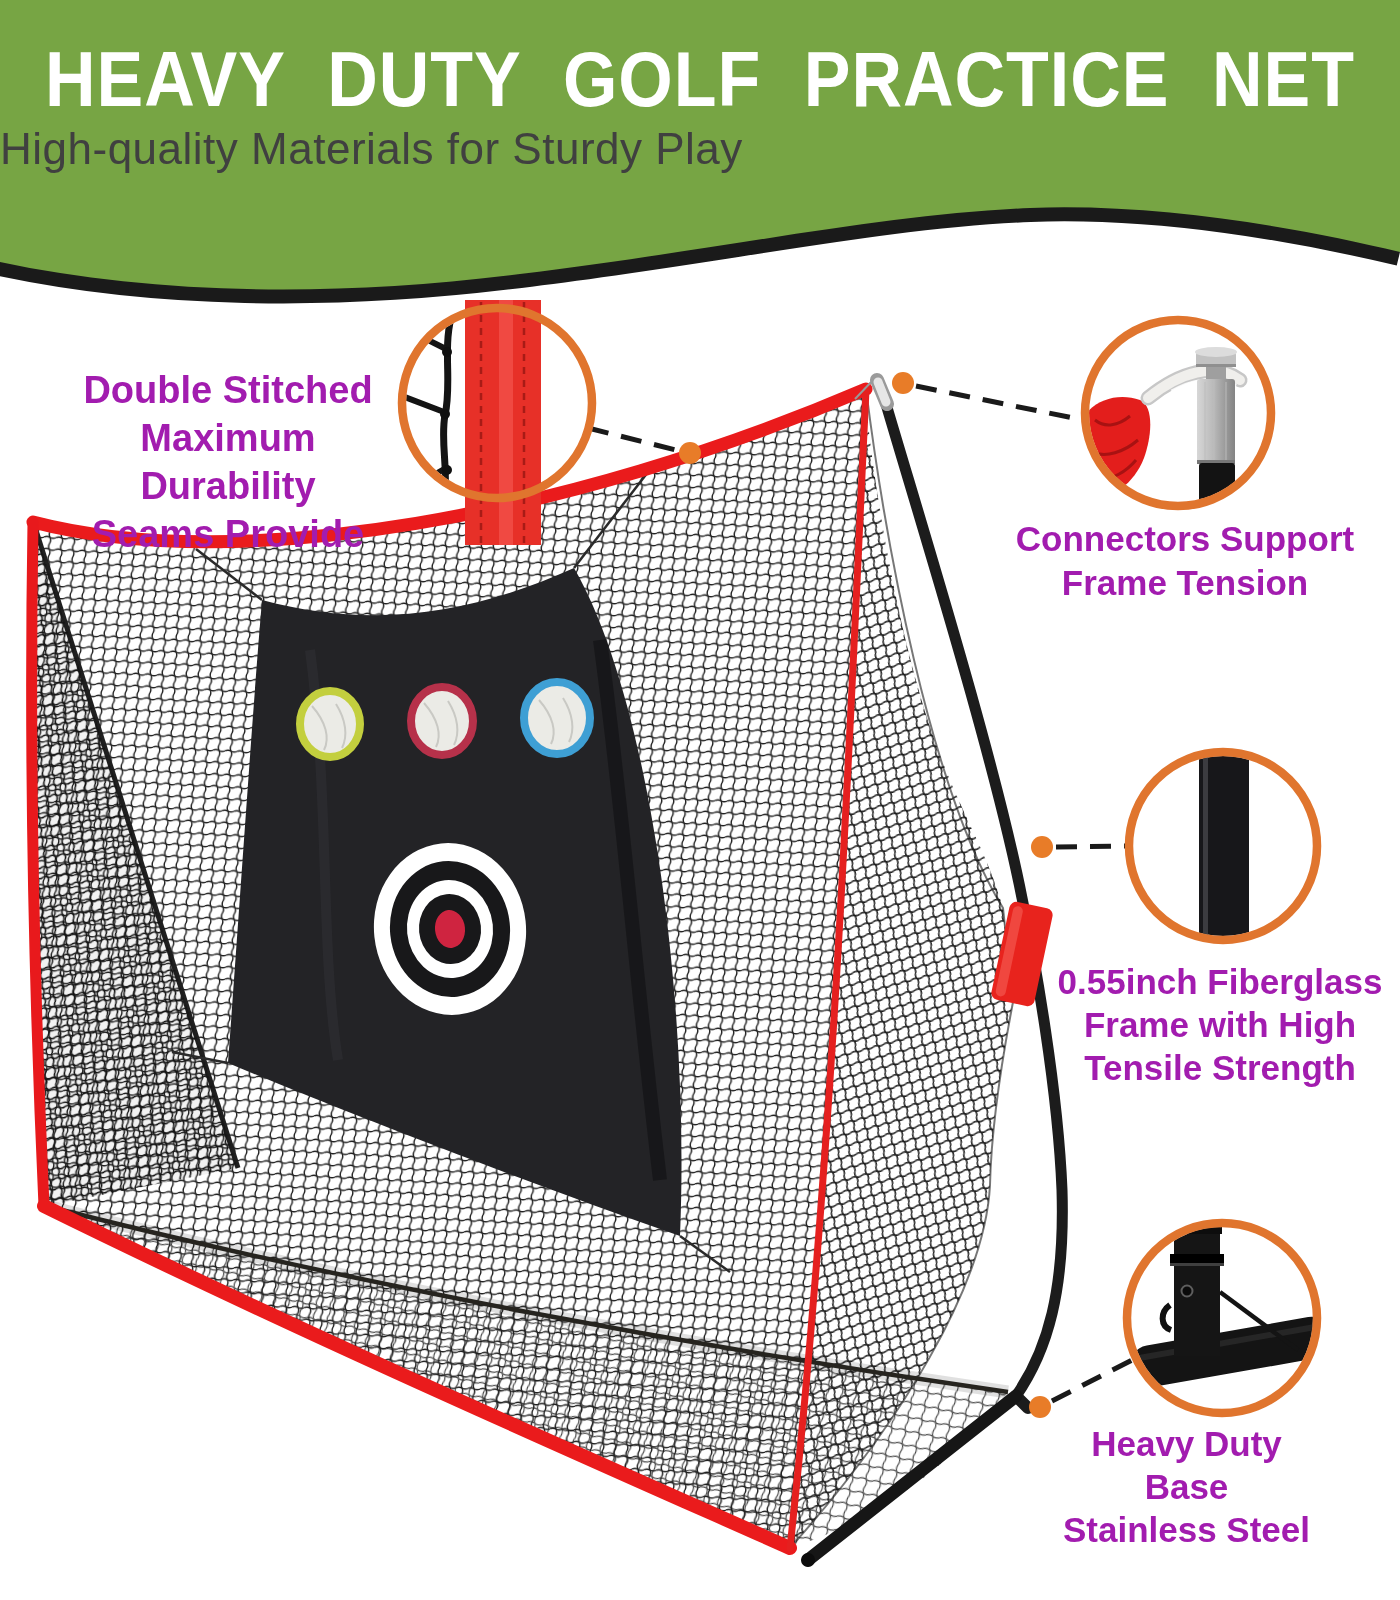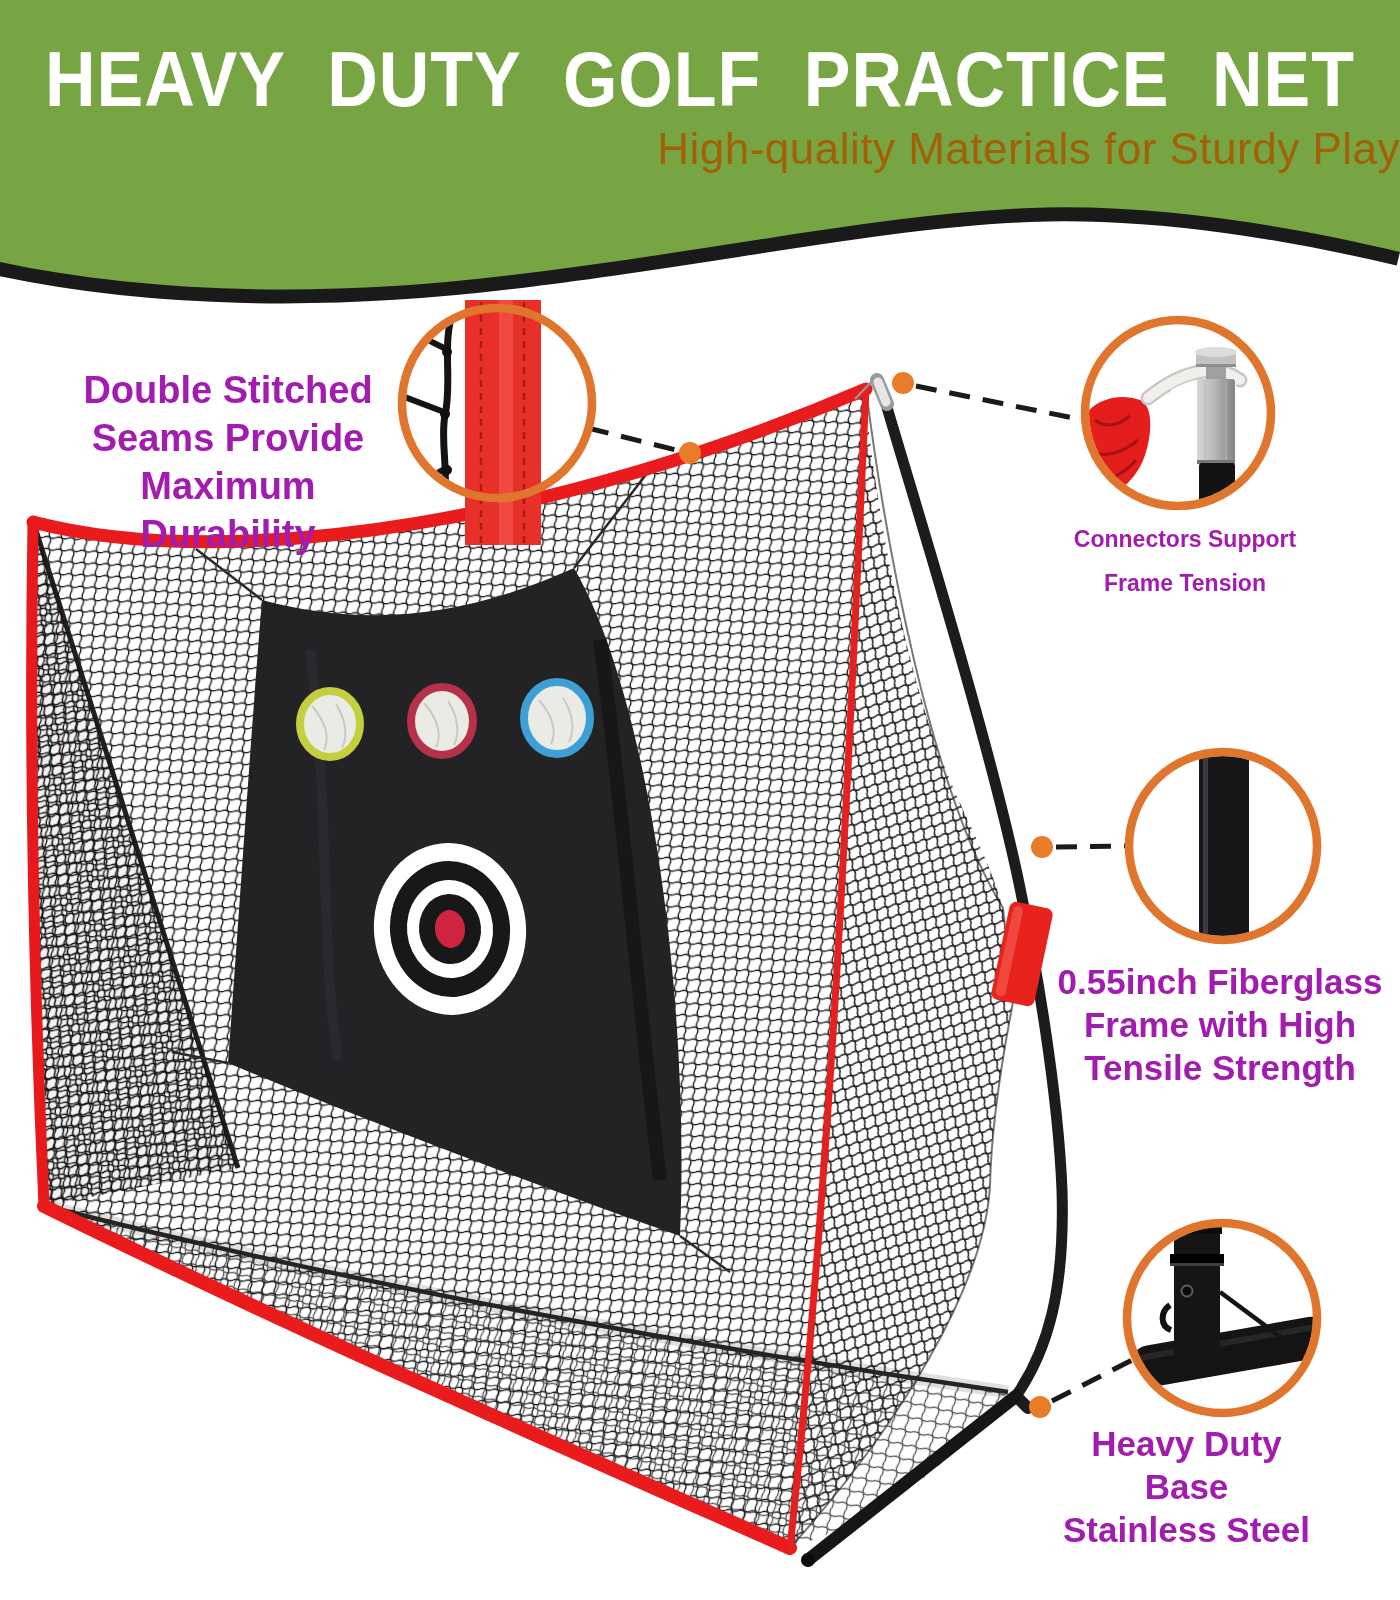--- a/index.html
+++ b/index.html
@@ -7,27 +7,27 @@
     position:relative;width:1400px;height:1600px;background:#ffffff;overflow:hidden;
     font-family:Liberation Sans, sans-serif;
   }
   .layer{position:absolute;left:0;top:0;}
   .hdr-title{
     position:absolute;left:0;top:34px;width:1400px;text-align:center;
     color:#ffffff;font-size:70px;font-weight:bold;letter-spacing:1px;word-spacing:22px;
     transform:scaleY(1.12);transform-origin:top center;white-space:nowrap;
   }
   .hdr-sub{
-    position:absolute;left:0;top:124px;width:1400px;text-align:right;
-    color:#a16207;font-size:44px;font-weight:normal;letter-spacing:0.5px;
+    position:absolute;left:0;top:124px;width:1400px;text-align:left;
+    color:#404040;font-size:44px;font-weight:normal;letter-spacing:0.5px;
   }
   .callout-text{position:absolute;text-align:center;font-weight:bold;color:#a21caf;}
   .callout-text .line{display:block;}
   .ct-stitch{left:48px;top:366px;width:360px;font-size:38px;line-height:48px;}
-  .ct-conn{left:1015px;top:517px;width:340px;font-size:23px;line-height:44px;}
+  .ct-conn{left:1015px;top:517px;width:340px;font-size:35px;line-height:44px;}
   .ct-frame{left:1035px;top:960px;width:370px;font-size:35px;line-height:43px;}
   .ct-base{left:1024px;top:1422px;width:325px;font-size:35px;line-height:43px;}
 </style>
 </head>
 <body>
 
 <div class="canvas">
 
   <svg class="layer" width="1400" height="1600" viewBox="0 0 1400 1600">
     <defs>
@@ -229,22 +229,22 @@
   <svg class="layer" width="1400" height="400" viewBox="0 0 1400 400">
     <path d="M0 262 C150 294 330 298 520 274 C720 250 880 214 1030 208 C1160 203 1300 228 1400 252" fill="none" stroke="#1a1a1a" stroke-width="28"></path>
     <path d="M0 0 H1400 V252 C1300 228 1160 203 1030 208 C880 214 720 250 520 274 C330 298 150 294 0 262 Z" fill="#77a544"></path>
   </svg>
 
   <div class="hdr-title">HEAVY DUTY GOLF PRACTICE NET</div>
   <div class="hdr-sub">High-quality Materials for Sturdy Play</div>
 
   <div class="callout-text ct-stitch">
     <span class="line">Double Stitched</span>
+    <span class="line">Maximum Durability</span>
     <span class="line">Seams Provide</span>
-    <span class="line">Maximum Durability</span>
   </div>
 
   <div class="callout-text ct-conn">
     <span class="line">Connectors Support</span>
     <span class="line">Frame Tension</span>
   </div>
 
   <div class="callout-text ct-frame">
     <span class="line">0.55inch Fiberglass</span>
     <span class="line">Frame with High</span>

